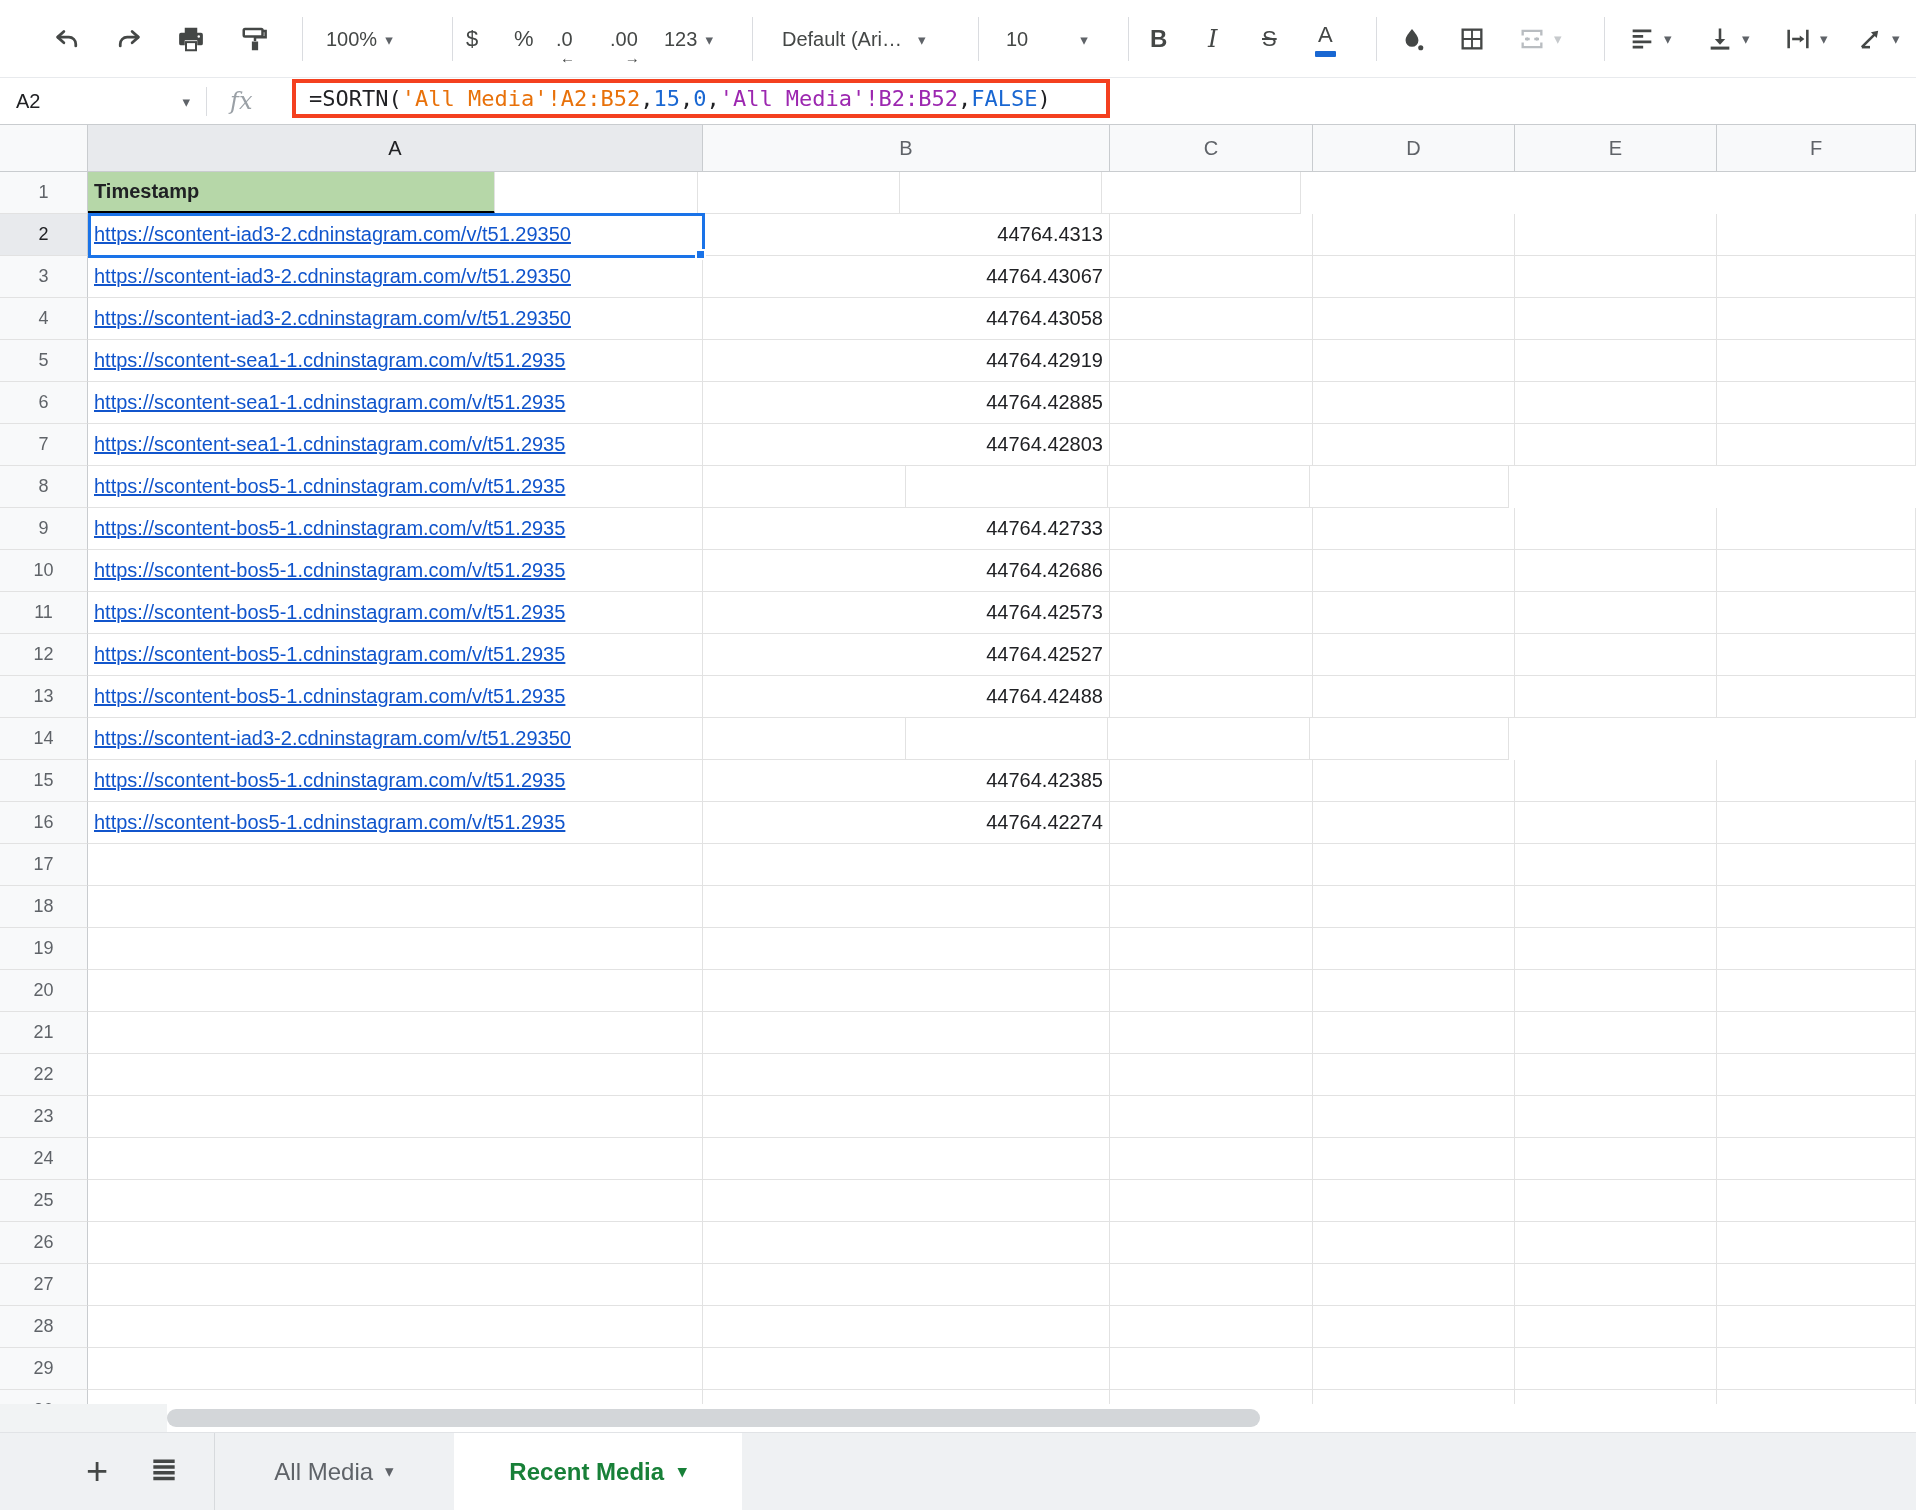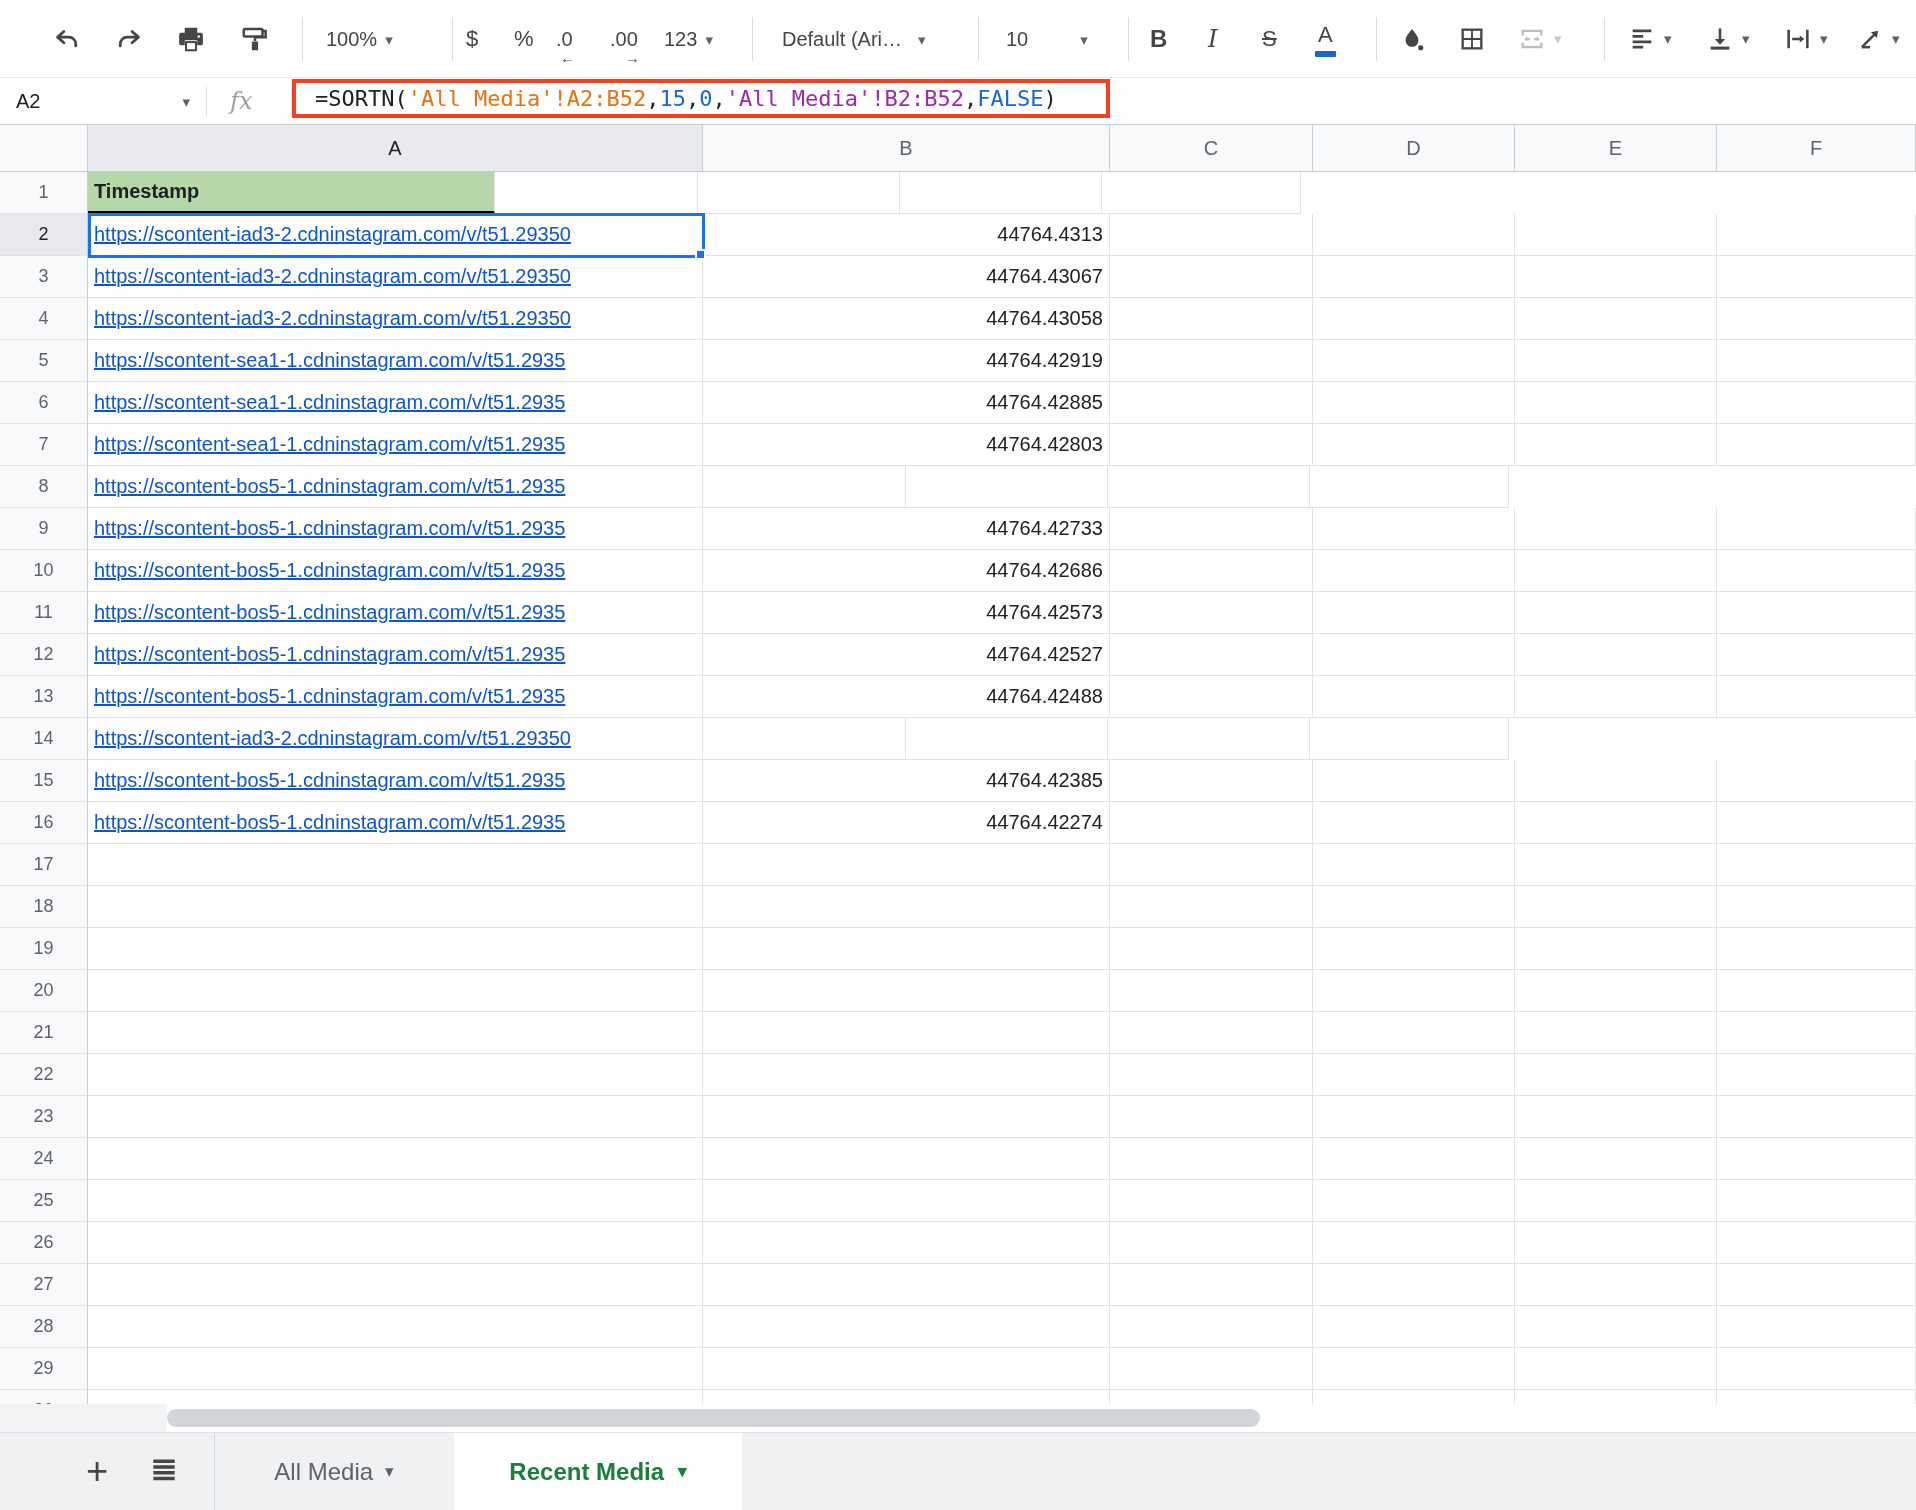--- a/index.html
+++ b/index.html
@@ -25,21 +25,21 @@
   .grayed{color:#b9bdc1}
   .grayed .dd{color:#c6c9cc}
   
   .formula-bar{position:absolute;top:78px;left:0;right:0;height:47px;background:#fff;border-bottom:1px solid #c9cccf}
   .name-box{position:absolute;left:0;top:0;width:206px;height:100%;display:flex;align-items:center;
             justify-content:space-between;padding:0 16px;font-size:20px;color:#202124}
   .nb-sep{position:absolute;left:206px;top:9px;height:29px;width:1px;background:#dadce0}
   .fx{position:absolute;left:230px;top:0;height:100%;display:flex;align-items:center;
       font-family:"DejaVu Serif",serif;font-style:italic;font-size:24px;color:#9aa0a6}
   .fbox{position:absolute;left:292px;top:1px;height:39px;width:818px;border:4px solid #f4401f;background:#fff;
-        display:flex;align-items:center;padding-left:19px;font-family:"DejaVu Sans Mono",monospace;
+        display:flex;align-items:center;padding-left:13px;font-family:"DejaVu Sans Mono",monospace;
         font-size:22px;white-space:pre;overflow:hidden}
   
   .grid{position:absolute;top:125px;left:0;width:1916px;height:1279px;overflow:hidden;background:#fff}
   .col-headers{display:flex;height:47px}
   .corner{width:88px;height:47px;background:#f8f9fa;border-right:1px solid #c9cccf;border-bottom:1px solid #c9cccf}
   .col-h{height:47px;line-height:46px;text-align:center;font-size:20px;color:#5f6368;background:#f8f9fa;
          border-right:1px solid #c9cccf;border-bottom:1px solid #c9cccf}
   .col-h.hl{background:#e8eaed;color:#202124}
   .w0{width:615px}.w1{width:407px}.w2{width:203px}.w3{width:202px}.w4{width:202px}.w5{width:199px}
   .grid-body{display:flex;height:1232px;overflow:hidden}

